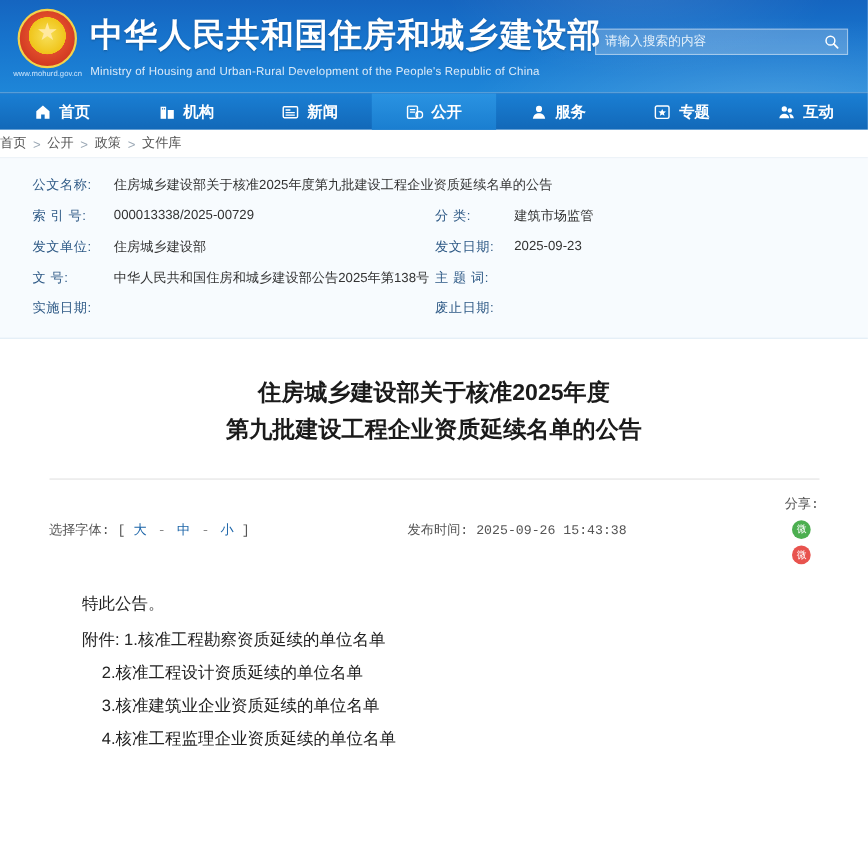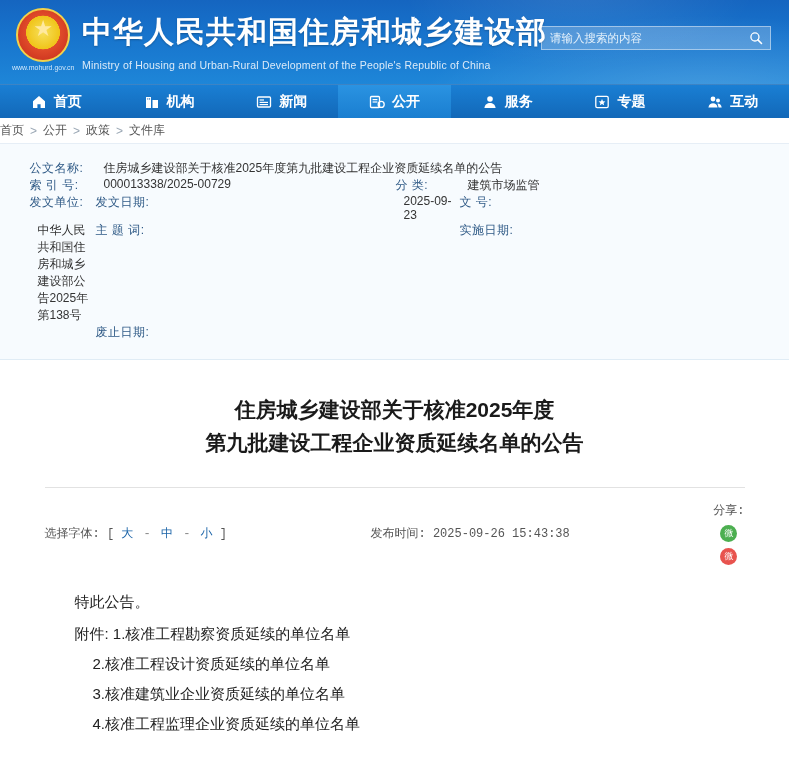--- a/index.html
+++ b/index.html
@@ -113,20 +113,21 @@
   
   .meta-wrap{
     background:#f7fbfe;
     border-bottom: 1px solid #e0ecf5;
     padding: 16px 0 18px 0;
   }
   .meta{
     width: 730px; margin: 0 auto;
     display: grid;
     grid-template-columns: 66px 1fr 64px 1fr;
+    row-gap: 11px;
     font-size: 12px;
     color:#2b2b2b;
   }
   .meta .lbl{ color:#2f5a86; white-space:nowrap; letter-spacing: .5px;}
   .meta .val{ color:#333; padding-left: 8px; }
 
   
   .article{
     width: 700px; margin: 0 auto; padding: 34px 0 10px 0;
   }
@@ -280,20 +281,21 @@
   <div class="meta">
     <div class="lbl">公文名称:</div>
     <div class="val" style="grid-column: 2 / span 3;">住房城乡建设部关于核准2025年度第九批建设工程企业资质延续名单的公告</div>
 
     <div class="lbl">索 引 号:</div>
     <div class="val">000013338/2025-00729</div>
     <div class="lbl">分  类:</div>
     <div class="val">建筑市场监管</div>
 
     <div class="lbl">发文单位:</div>
+    <div class="val">住房城乡建设部</div>
     <div class="lbl">发文日期:</div>
     <div class="val">2025-09-23</div>
 
     <div class="lbl">文  号:</div>
     <div class="val">中华人民共和国住房和城乡建设部公告2025年第138号</div>
     <div class="lbl">主 题 词:</div>
     <div class="val"></div>
 
     <div class="lbl">实施日期:</div>
     <div class="val"></div>

